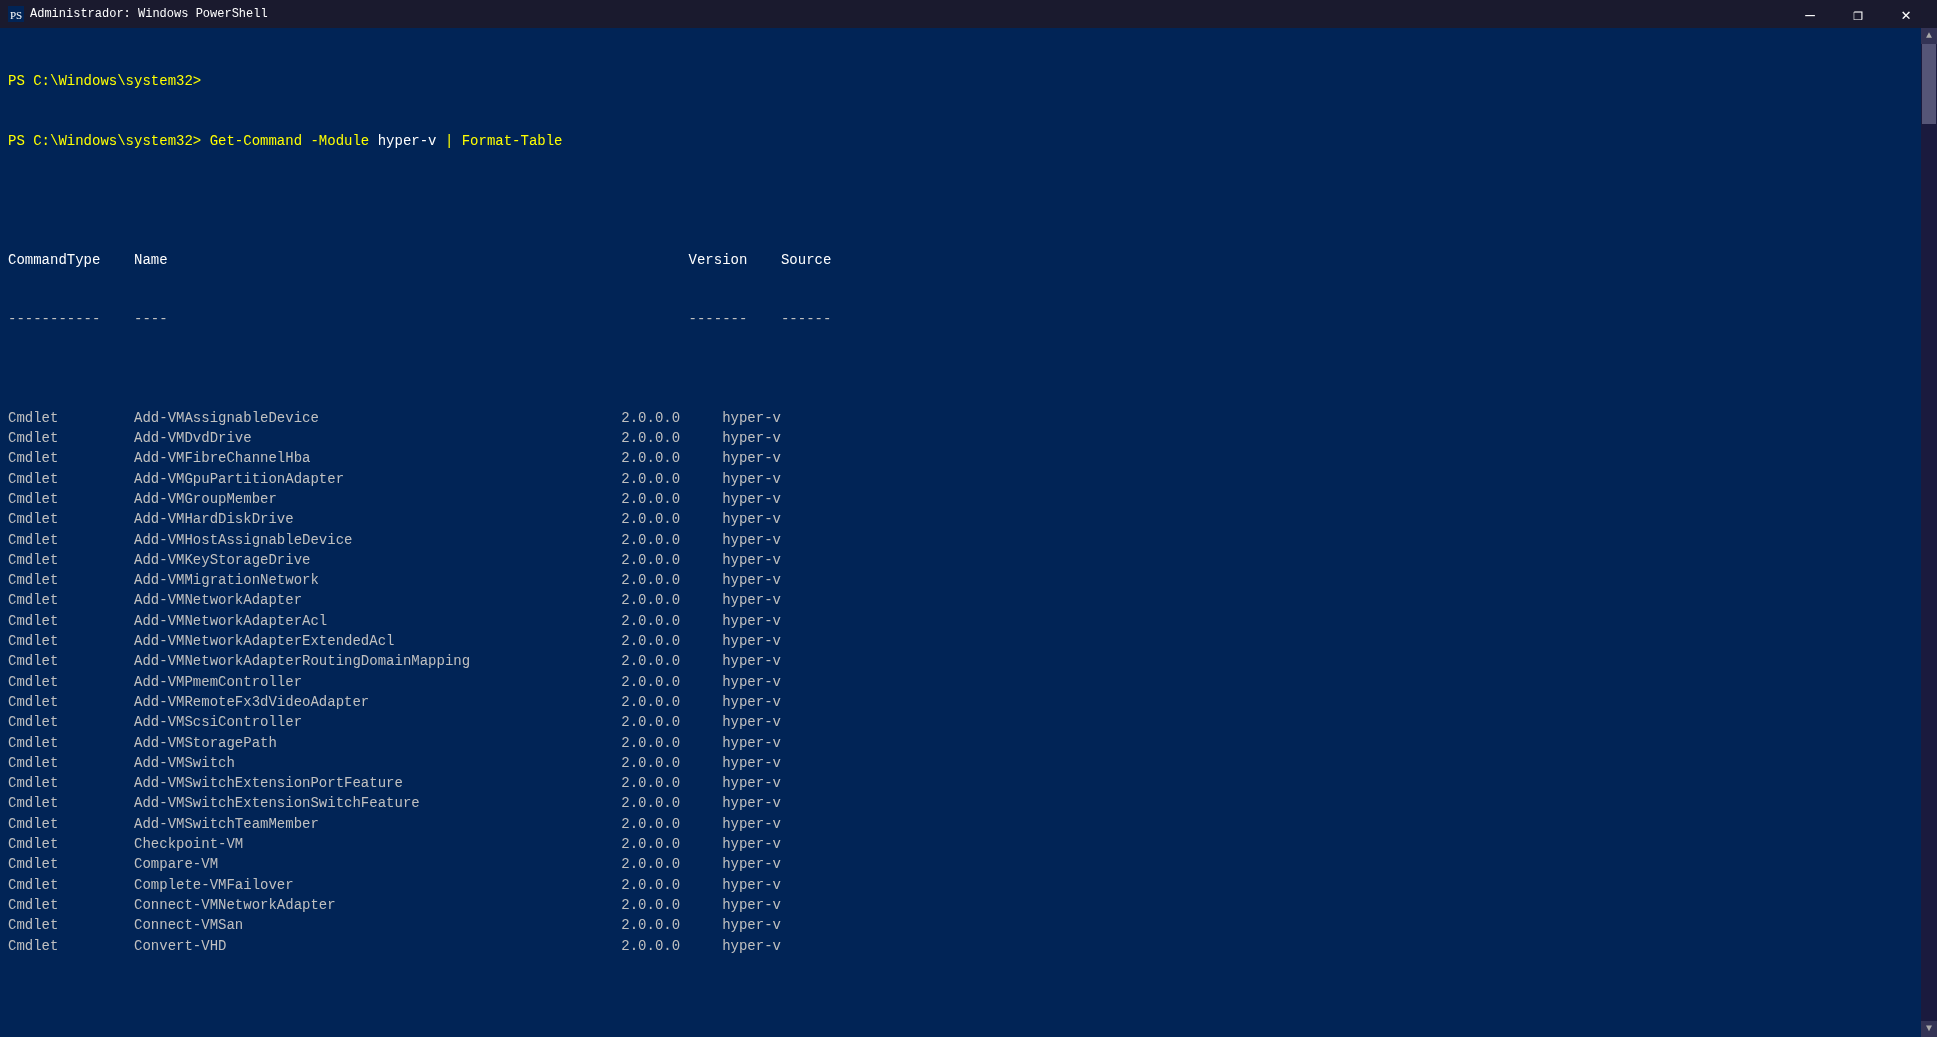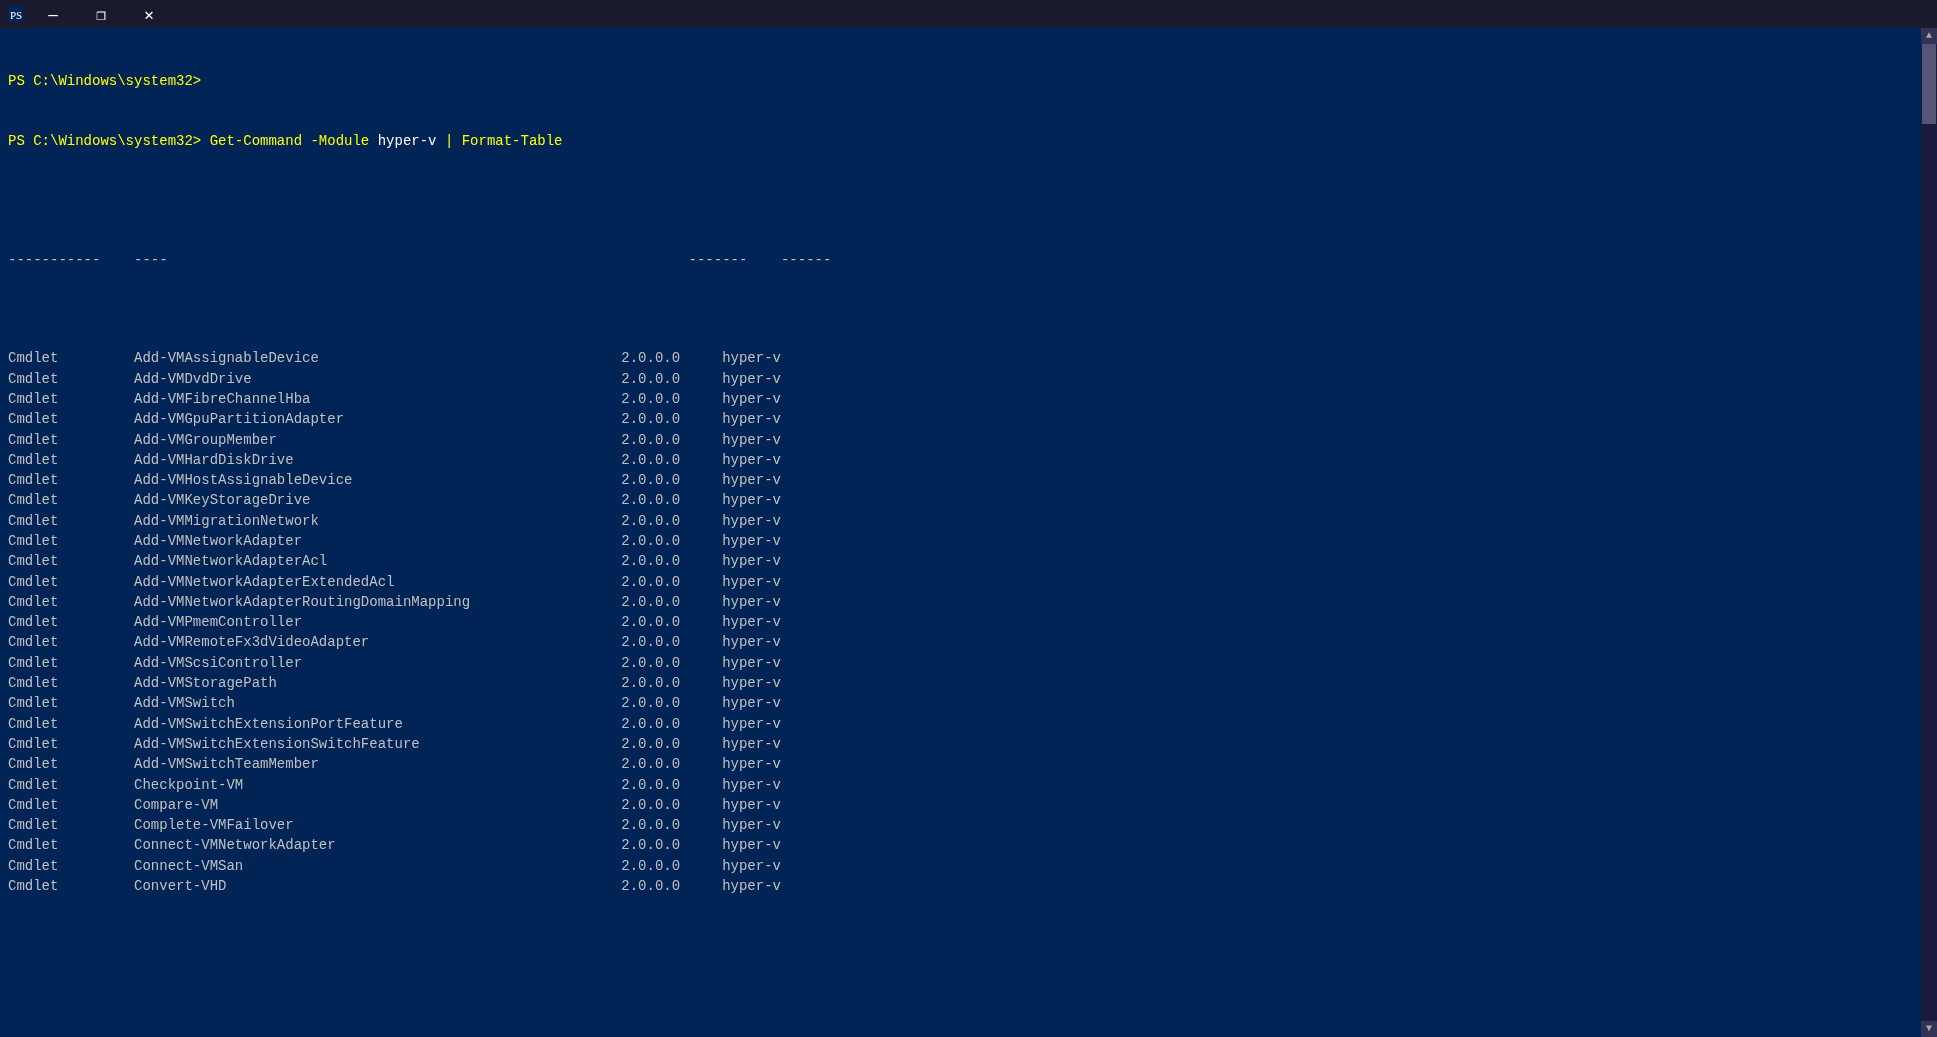--- a/index.html
+++ b/index.html
@@ -118,35 +118,39 @@
 
 <div class="window">
 
   <div class="title-bar">
     <div class="title-bar-icon">
       <svg width="16" height="16" viewBox="0 0 16 16">
         <rect width="16" height="16" fill="#012456"></rect>
         <text x="2" y="13" font-size="11" fill="#ffffff" font-family="Consolas">PS</text>
       </svg>
     </div>
+    <span class="title-bar-text">Administrador: Windows PowerShell</span>
     <div class="title-bar-controls">
       <button class="title-bar-btn">—</button>
       <button class="title-bar-btn">❐</button>
       <button class="title-bar-btn close">✕</button>
     </div>
   </div>
 
   <div class="terminal-body">
     <div class="line">
       <span class="prompt">PS C:\Windows\system32&gt;</span>
     </div>
     <div class="line">
       <span class="prompt">PS C:\Windows\system32&gt;</span><span class="cmd-keyword"> Get-Command </span><span class="cmd-param">-Module </span><span class="white">hyper-v </span><span class="pipe">| </span><span class="cmd-keyword">Format-Table</span>
     </div>
     <div class="line">&nbsp;</div>
+    <div class="line">
+      <span class="white">CommandType</span><span>    </span><span class="white">Name</span><span>                                                              </span><span class="white">Version</span><span>    </span><span class="white">Source</span>
+    </div>
     <div class="line">
       <span class="gray">-----------</span><span>    </span><span class="gray">----</span><span>                                                              </span><span class="gray">-------</span><span>    </span><span class="gray">------</span>
     </div>
 
     
     <div id="data-rows"><div class="line"><span style="color:#c0c0c0">Cmdlet         </span><span style="color:#c0c0c0">Add-VMAssignableDevice                                    </span><span style="color:#c0c0c0">2.0.0.0     </span><span style="color:#c0c0c0">hyper-v</span></div><div class="line"><span style="color:#c0c0c0">Cmdlet         </span><span style="color:#c0c0c0">Add-VMDvdDrive                                            </span><span style="color:#c0c0c0">2.0.0.0     </span><span style="color:#c0c0c0">hyper-v</span></div><div class="line"><span style="color:#c0c0c0">Cmdlet         </span><span style="color:#c0c0c0">Add-VMFibreChannelHba                                     </span><span style="color:#c0c0c0">2.0.0.0     </span><span style="color:#c0c0c0">hyper-v</span></div><div class="line"><span style="color:#c0c0c0">Cmdlet         </span><span style="color:#c0c0c0">Add-VMGpuPartitionAdapter                                 </span><span style="color:#c0c0c0">2.0.0.0     </span><span style="color:#c0c0c0">hyper-v</span></div><div class="line"><span style="color:#c0c0c0">Cmdlet         </span><span style="color:#c0c0c0">Add-VMGroupMember                                         </span><span style="color:#c0c0c0">2.0.0.0     </span><span style="color:#c0c0c0">hyper-v</span></div><div class="line"><span style="color:#c0c0c0">Cmdlet         </span><span style="color:#c0c0c0">Add-VMHardDiskDrive                                       </span><span style="color:#c0c0c0">2.0.0.0     </span><span style="color:#c0c0c0">hyper-v</span></div><div class="line"><span style="color:#c0c0c0">Cmdlet         </span><span style="color:#c0c0c0">Add-VMHostAssignableDevice                                </span><span style="color:#c0c0c0">2.0.0.0     </span><span style="color:#c0c0c0">hyper-v</span></div><div class="line"><span style="color:#c0c0c0">Cmdlet         </span><span style="color:#c0c0c0">Add-VMKeyStorageDrive                                     </span><span style="color:#c0c0c0">2.0.0.0     </span><span style="color:#c0c0c0">hyper-v</span></div><div class="line"><span style="color:#c0c0c0">Cmdlet         </span><span style="color:#c0c0c0">Add-VMMigrationNetwork                                    </span><span style="color:#c0c0c0">2.0.0.0     </span><span style="color:#c0c0c0">hyper-v</span></div><div class="line"><span style="color:#c0c0c0">Cmdlet         </span><span style="color:#c0c0c0">Add-VMNetworkAdapter                                      </span><span style="color:#c0c0c0">2.0.0.0     </span><span style="color:#c0c0c0">hyper-v</span></div><div class="line"><span style="color:#c0c0c0">Cmdlet         </span><span style="color:#c0c0c0">Add-VMNetworkAdapterAcl                                   </span><span style="color:#c0c0c0">2.0.0.0     </span><span style="color:#c0c0c0">hyper-v</span></div><div class="line"><span style="color:#c0c0c0">Cmdlet         </span><span style="color:#c0c0c0">Add-VMNetworkAdapterExtendedAcl                           </span><span style="color:#c0c0c0">2.0.0.0     </span><span style="color:#c0c0c0">hyper-v</span></div><div class="line"><span style="color:#c0c0c0">Cmdlet         </span><span style="color:#c0c0c0">Add-VMNetworkAdapterRoutingDomainMapping                  </span><span style="color:#c0c0c0">2.0.0.0     </span><span style="color:#c0c0c0">hyper-v</span></div><div class="line"><span style="color:#c0c0c0">Cmdlet         </span><span style="color:#c0c0c0">Add-VMPmemController                                      </span><span style="color:#c0c0c0">2.0.0.0     </span><span style="color:#c0c0c0">hyper-v</span></div><div class="line"><span style="color:#c0c0c0">Cmdlet         </span><span style="color:#c0c0c0">Add-VMRemoteFx3dVideoAdapter                              </span><span style="color:#c0c0c0">2.0.0.0     </span><span style="color:#c0c0c0">hyper-v</span></div><div class="line"><span style="color:#c0c0c0">Cmdlet         </span><span style="color:#c0c0c0">Add-VMScsiController                                      </span><span style="color:#c0c0c0">2.0.0.0     </span><span style="color:#c0c0c0">hyper-v</span></div><div class="line"><span style="color:#c0c0c0">Cmdlet         </span><span style="color:#c0c0c0">Add-VMStoragePath                                         </span><span style="color:#c0c0c0">2.0.0.0     </span><span style="color:#c0c0c0">hyper-v</span></div><div class="line"><span style="color:#c0c0c0">Cmdlet         </span><span style="color:#c0c0c0">Add-VMSwitch                                              </span><span style="color:#c0c0c0">2.0.0.0     </span><span style="color:#c0c0c0">hyper-v</span></div><div class="line"><span style="color:#c0c0c0">Cmdlet         </span><span style="color:#c0c0c0">Add-VMSwitchExtensionPortFeature                          </span><span style="color:#c0c0c0">2.0.0.0     </span><span style="color:#c0c0c0">hyper-v</span></div><div class="line"><span style="color:#c0c0c0">Cmdlet         </span><span style="color:#c0c0c0">Add-VMSwitchExtensionSwitchFeature                        </span><span style="color:#c0c0c0">2.0.0.0     </span><span style="color:#c0c0c0">hyper-v</span></div><div class="line"><span style="color:#c0c0c0">Cmdlet         </span><span style="color:#c0c0c0">Add-VMSwitchTeamMember                                    </span><span style="color:#c0c0c0">2.0.0.0     </span><span style="color:#c0c0c0">hyper-v</span></div><div class="line"><span style="color:#c0c0c0">Cmdlet         </span><span style="color:#c0c0c0">Checkpoint-VM                                             </span><span style="color:#c0c0c0">2.0.0.0     </span><span style="color:#c0c0c0">hyper-v</span></div><div class="line"><span style="color:#c0c0c0">Cmdlet         </span><span style="color:#c0c0c0">Compare-VM                                                </span><span style="color:#c0c0c0">2.0.0.0     </span><span style="color:#c0c0c0">hyper-v</span></div><div class="line"><span style="color:#c0c0c0">Cmdlet         </span><span style="color:#c0c0c0">Complete-VMFailover                                       </span><span style="color:#c0c0c0">2.0.0.0     </span><span style="color:#c0c0c0">hyper-v</span></div><div class="line"><span style="color:#c0c0c0">Cmdlet         </span><span style="color:#c0c0c0">Connect-VMNetworkAdapter                                  </span><span style="color:#c0c0c0">2.0.0.0     </span><span style="color:#c0c0c0">hyper-v</span></div><div class="line"><span style="color:#c0c0c0">Cmdlet         </span><span style="color:#c0c0c0">Connect-VMSan                                             </span><span style="color:#c0c0c0">2.0.0.0     </span><span style="color:#c0c0c0">hyper-v</span></div><div class="line"><span style="color:#c0c0c0">Cmdlet         </span><span style="color:#c0c0c0">Convert-VHD                                               </span><span style="color:#c0c0c0">2.0.0.0     </span><span style="color:#c0c0c0">hyper-v</span></div></div>
 
     
     <div class="scrollbar">
       <div class="scrollbar-arrow">▲</div>

